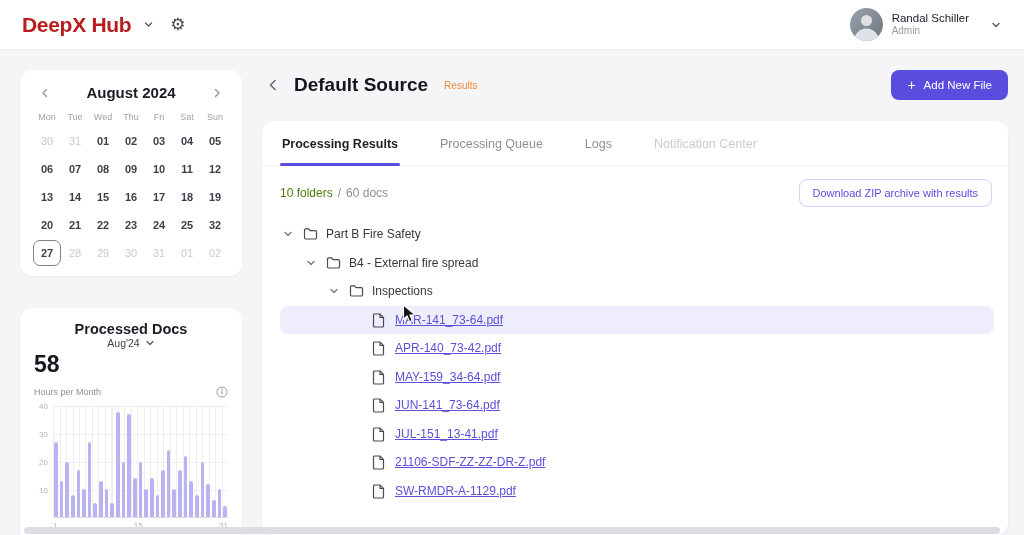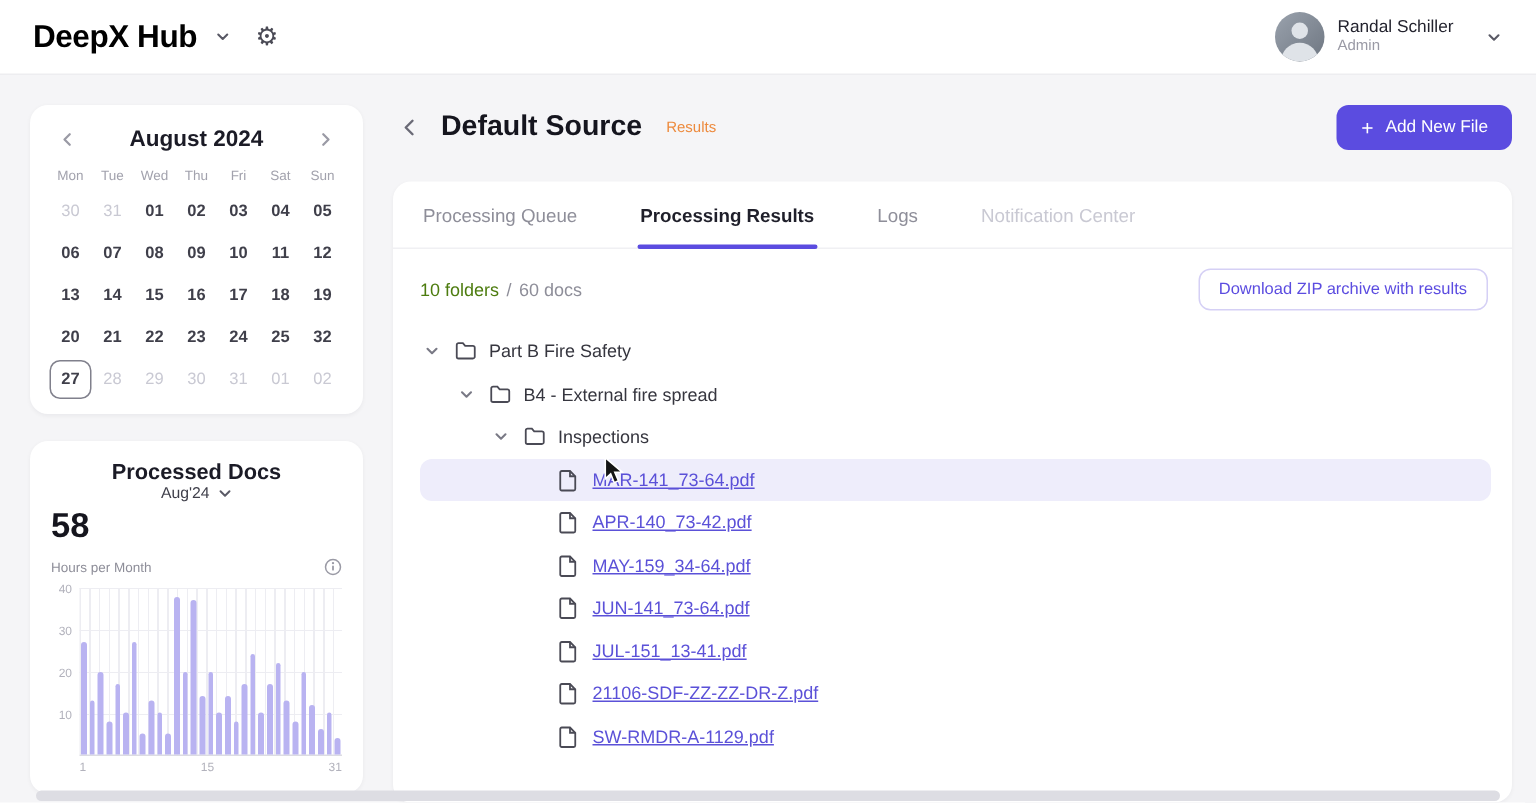--- a/index.html
+++ b/index.html
@@ -9,36 +9,36 @@
     background:#f5f5f7;
     color:#1f1f2a;
     position:relative;
   }
 
   
   header {
     height:50px; background:#fff; border-bottom:1px solid #ededf0;
     display:flex; align-items:center; padding:0 22px;
   }
-  .logo { font-size:21px; font-weight:700; color:#000000; letter-spacing:-0.3px; }
+  .logo { font-size:21px; font-weight:700; color:#b91c1c; letter-spacing:-0.3px; }
   .hdr-chev { display:inline-flex; margin-left:12px; cursor:pointer; }
   .gear { margin-left:16px; font-size:17px; color:#4a4a55; cursor:pointer; line-height:1; }
   .user-wrap { margin-left:auto; display:flex; align-items:center; gap:9px; cursor:pointer; }
   .avatar {
     width:33px; height:33px; border-radius:50%; overflow:hidden; display:inline-flex;
     background:linear-gradient(135deg,#9aa2ad,#6e7681);
     align-items:flex-end; justify-content:center;
   }
   .user-text { display:flex; flex-direction:column; line-height:1.25; }
   .user-name { font-size:11.5px; color:#23232e; font-weight:500; }
   .user-role { font-size:10px; color:#9a9aa5; }
 
   
   .layout { position:absolute; top:50px; left:0; right:0; bottom:0; display:flex; gap:20px; padding:20px 16px 0 20px; }
-  .sidebar { width:222px; flex:0 0 222px; display:flex; flex-direction:column; gap:18px; }
+  .sidebar { width:222px; flex:0 0 222px; display:flex; flex-direction:column; gap:32px; }
   .card { background:#fff; border-radius:12px; box-shadow:0 1px 3px rgba(20,20,43,.05); }
 
   
   .calendar-card { padding:12px 13px 10px; }
   .cal-header { display:flex; align-items:center; justify-content:space-between; padding:2px 4px; }
   .cal-month { font-size:15px; font-weight:700; color:#1b1b26; }
   .cal-nav { cursor:pointer; display:inline-flex; padding:2px; }
   .cal-weekdays, .cal-grid { display:grid; grid-template-columns:repeat(7,1fr); text-align:center; }
   .cal-weekdays { margin-top:9px; font-size:9px; color:#a2a2ad; }
   .cal-grid { margin-top:6px; row-gap:2px; }
@@ -289,22 +289,22 @@
       <h1 class="page-title">Default Source</h1>
       <span class="badge">Results</span>
       <button class="btn-primary">
         <span class="plus">+</span>
         <span>Add New File</span>
       </button>
     </div>
 
     <section class="card main-card">
       <div class="tabs">
+          <div class="tab active">Processing Results</div>
           <div class="tab">Processing Queue</div>
-          <div class="tab active">Processing Results</div>
           <div class="tab">Logs</div>
           <div class="tab disabled">Notification Center</div>
         </div>
       <div class="summary-row">
         <span class="sum-folders">10 folders</span>
         <span class="sum-sep">/</span>
         <span class="sum-docs">60 docs</span>
         <button class="btn-outline">Download ZIP archive with results</button>
       </div>
       <div class="tree">

